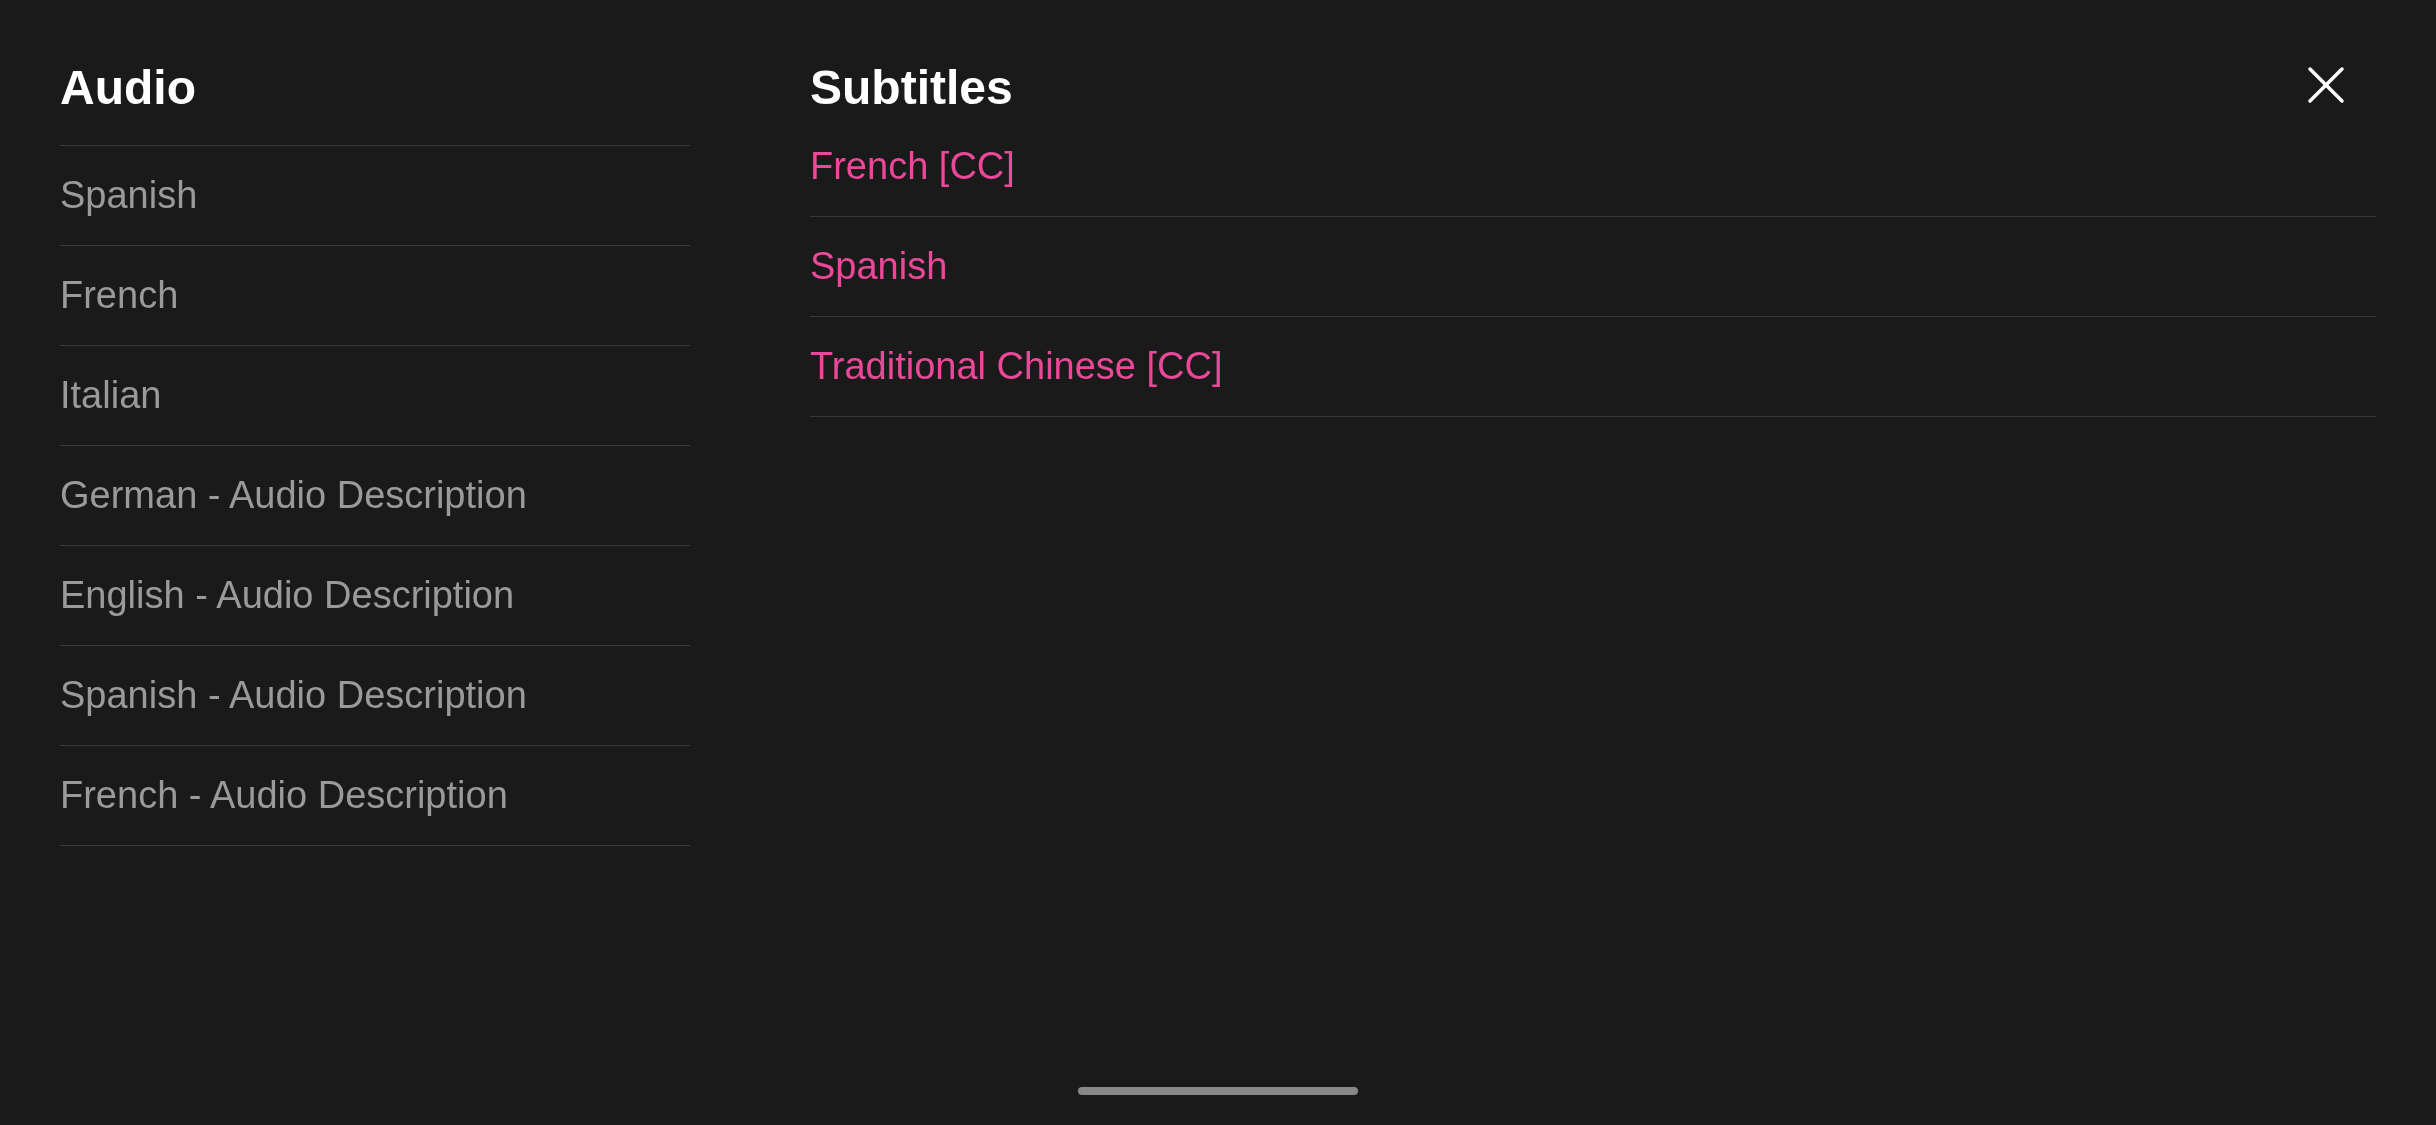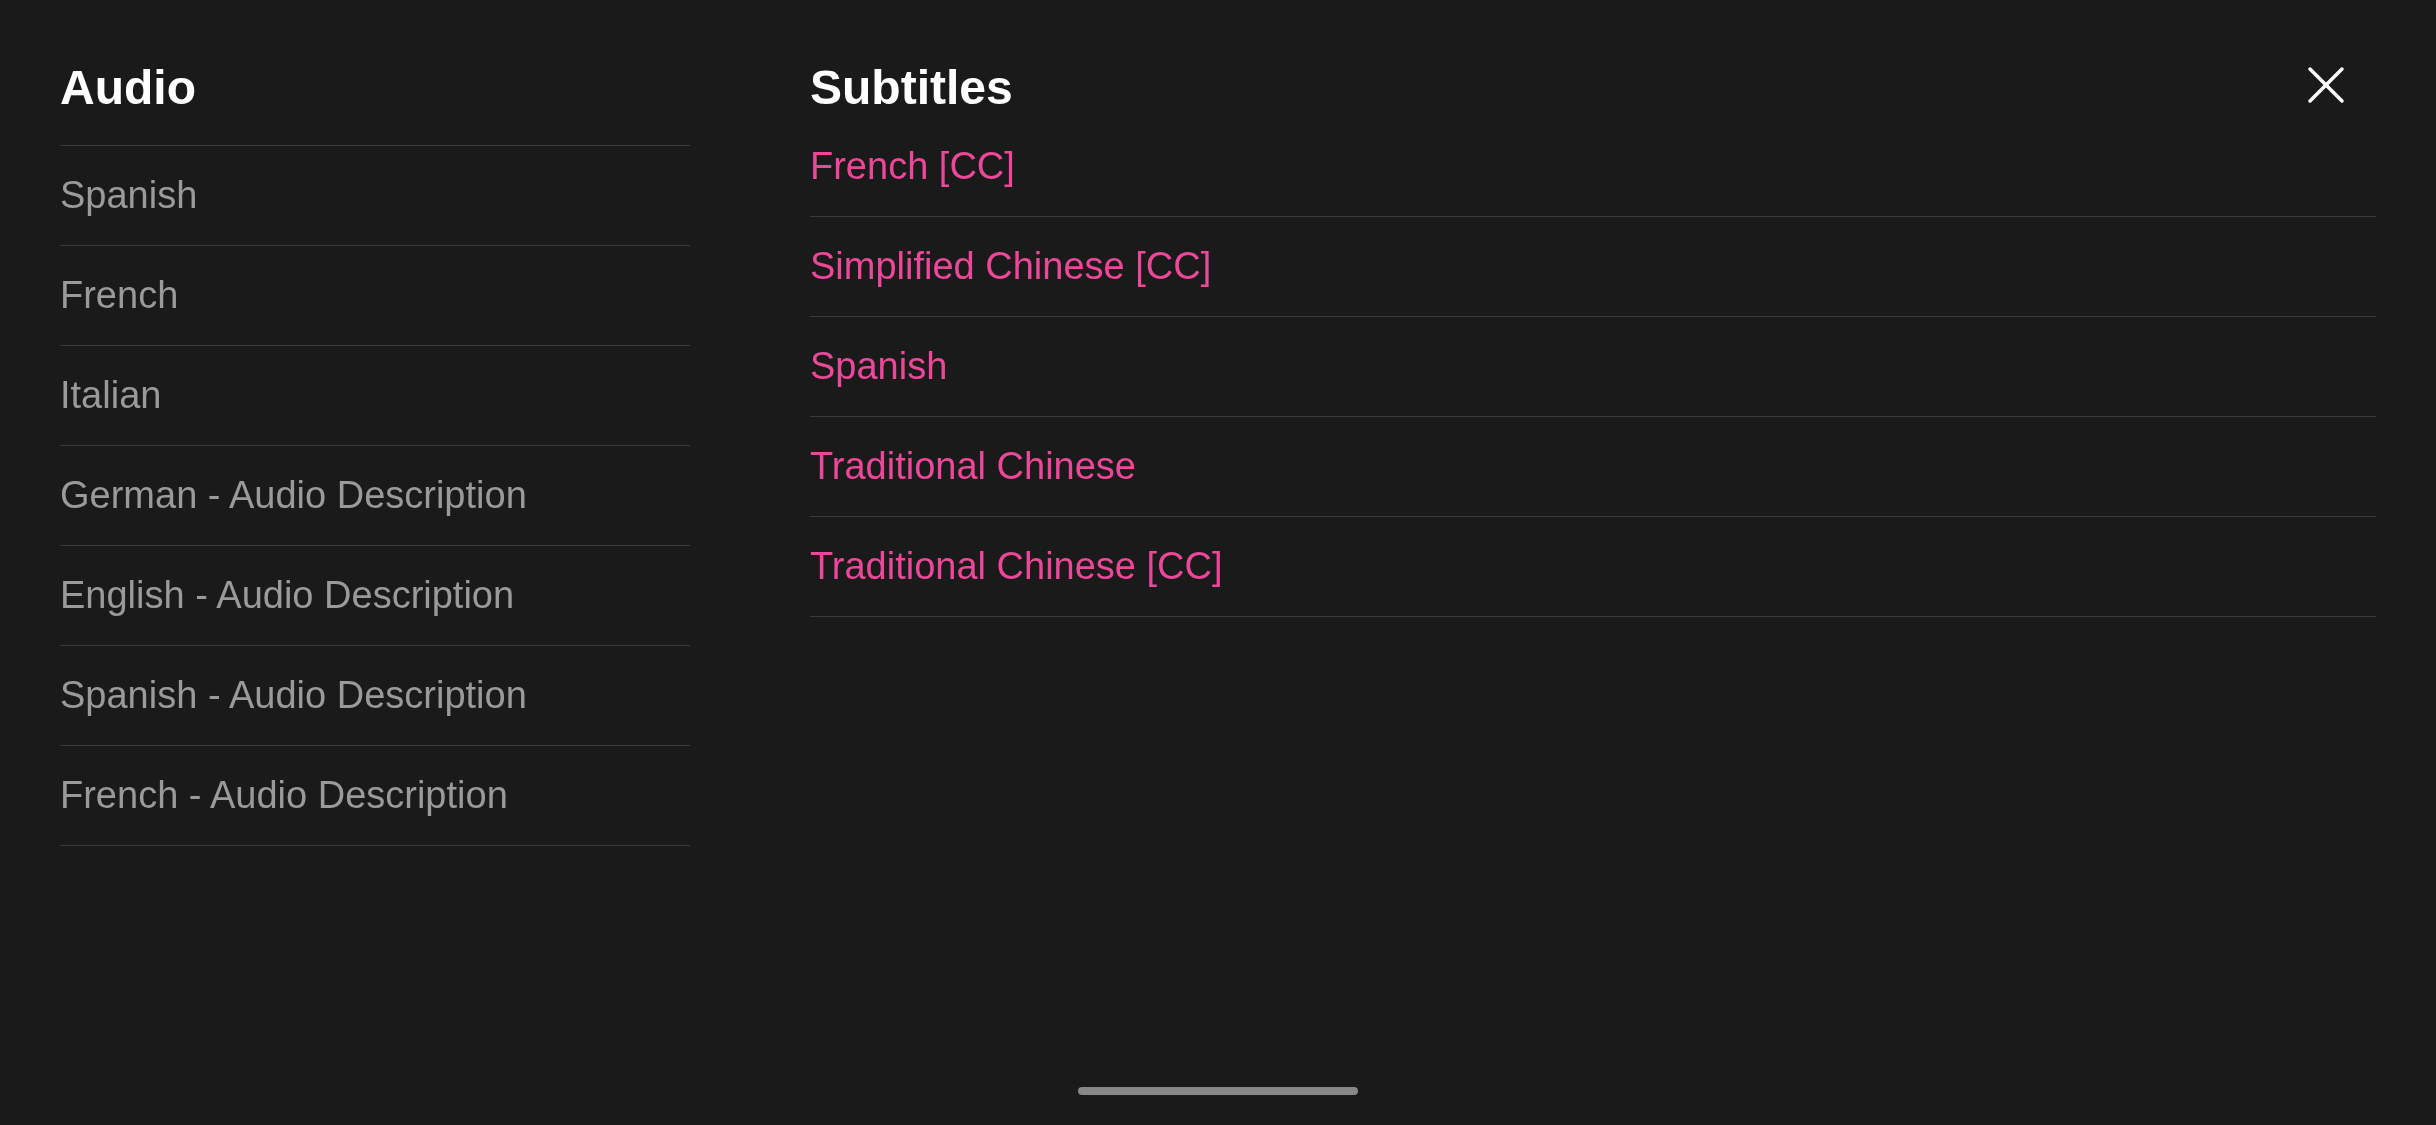--- a/index.html
+++ b/index.html
@@ -171,27 +171,21 @@
   </div>
 
   <div class="subtitles-section">
     <h2 class="section-title">Subtitles</h2>
     <div class="subtitles-list-container subtitles-section-list">
 
       <div class="subtitles-list-item partial-top">
         <span class="subtitles-list-item-text partial-visible">French [CC]</span>
       </div>
       <div class="subtitles-list-item">
-        <span class="subtitles-list-item-text">Simplified Chinese  [CC]</span>
-      </div>
-      <div class="subtitles-list-item">
         <span class="subtitles-list-item-text">Spanish</span>
-      </div>
-      <div class="subtitles-list-item">
-        <span class="subtitles-list-item-text">Traditional Chinese</span>
       </div>
       <div class="subtitles-list-item">
         <span class="subtitles-list-item-text">Traditional Chinese  [CC]</span>
       </div>
 
     </div>
   </div>
 
 </div>
 

